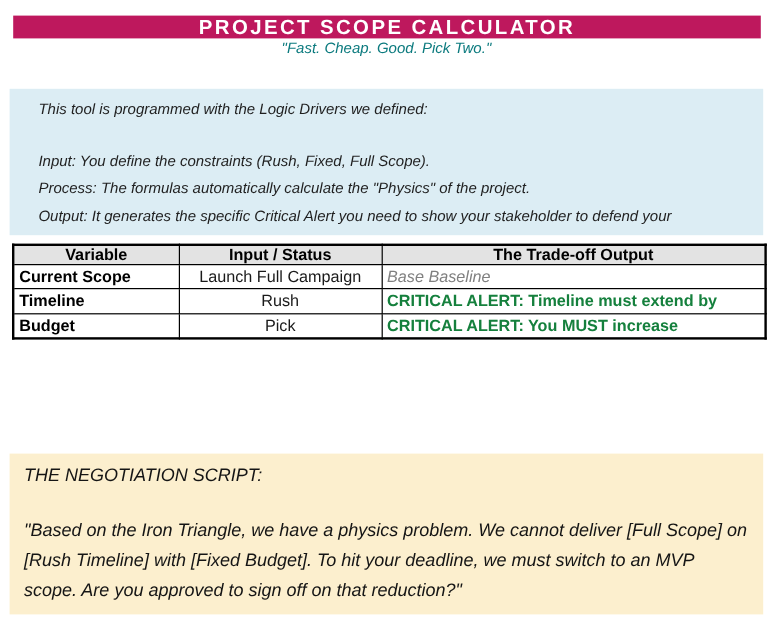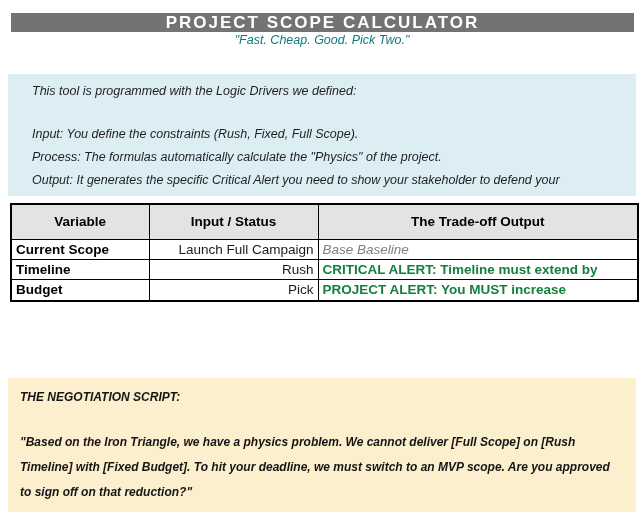--- a/index.html
+++ b/index.html
@@ -3,21 +3,21 @@
 <meta charset="utf-8">
 <style>
   html,body{margin:0;padding:0;background:#ffffff;}
   .page{
     position:relative;width:644px;height:514px;background:#ffffff;
     font-family:"Liberation Sans",sans-serif;color:#1a1a1a;overflow:hidden;
   }
   
   .title-bar{
     position:absolute;top:13px;left:11px;width:623px;height:19px;
-    background:#737373;color:#ffffff;text-align:center;
+    background:#be185d;color:#ffffff;text-align:center;
     font-size:17px;line-height:19px;font-weight:bold;letter-spacing:2px;
   }
   .subtitle{
     position:absolute;top:33px;left:0;width:644px;text-align:center;
     color:#0b7a7e;font-style:italic;font-size:12.5px;
   }
   
   .intro-box{
     position:absolute;top:74px;left:8px;width:628px;height:122px;
     background:#dcedf4;box-sizing:border-box;padding:6px 24px;
@@ -31,33 +31,33 @@
     table-layout:fixed;width:627px;font-size:13.5px;
   }
   .calc-table th,.calc-table td{
     border:1px solid #000;box-sizing:border-box;padding:0 4px;vertical-align:middle;
   }
   .calc-table{border:2px solid #000;}
   .col-var{width:138px;}
   .col-input{width:169px;}
   .col-output{width:320px;}
   .calc-table th{
-    background:#e3e3e3;font-weight:bold;text-align:center;height:35px;color:#000;margin-left:38px;
+    background:#e3e3e3;font-weight:bold;text-align:center;height:16px;color:#000;margin-left:38px;
   }
   .row-std{height:20px;}
   .row-tall{height:70px;}
   .cell-var{font-weight:bold;text-align:left;color:#000;}
-  .cell-input{text-align:right;font-weight:normal;color:#1a1a1a;}
+  .cell-input{text-align:center;font-weight:normal;color:#1a1a1a;}
   .cell-baseline{color:#808080;font-style:italic;text-align:left;}
   .cell-alert{color:#15803d;font-weight:bold;text-align:left;line-height:1.45;}
   
   .script-box{
     position:absolute;top:378px;left:8px;width:628px;height:134px;
     background:#fcefce;box-sizing:border-box;padding:8px 12px;
-    font-style:italic;font-size:12px;color:#151515;font-weight:bold;
+    font-style:italic;font-size:15px;color:#151515;
   }
   .script-heading{line-height:22px;}
   .script-gap{height:22px;}
   .script-text{line-height:25px;}
 </style>
 </head>
 <body>
 
 <div class="page">
 
@@ -93,21 +93,21 @@
         <td class="cell-baseline">Base Baseline</td>
       </tr>
       <tr class="row-std">
         <td class="cell-var">Timeline</td>
         <td class="cell-input">Rush</td>
         <td class="cell-alert">CRITICAL ALERT: Timeline must extend by</td>
       </tr>
       <tr class="row-std">
         <td class="cell-var">Budget</td>
         <td class="cell-input">Pick</td>
-        <td class="cell-alert">PROJECT ALERT: You MUST increase</td>
+        <td class="cell-alert">CRITICAL ALERT: You MUST increase</td>
       </tr>
     </tbody>
   </table>
 
   <div class="script-box">
     <div class="script-heading">THE NEGOTIATION SCRIPT:</div>
     <div class="script-gap"></div>
     <div class="script-text">"Based on the Iron Triangle, we have a physics problem. We cannot deliver [Full Scope] on [Rush Timeline] with [Fixed Budget]. To hit your deadline, we must switch to an MVP scope. Are you approved to sign off on that reduction?"</div>
   </div>
 

